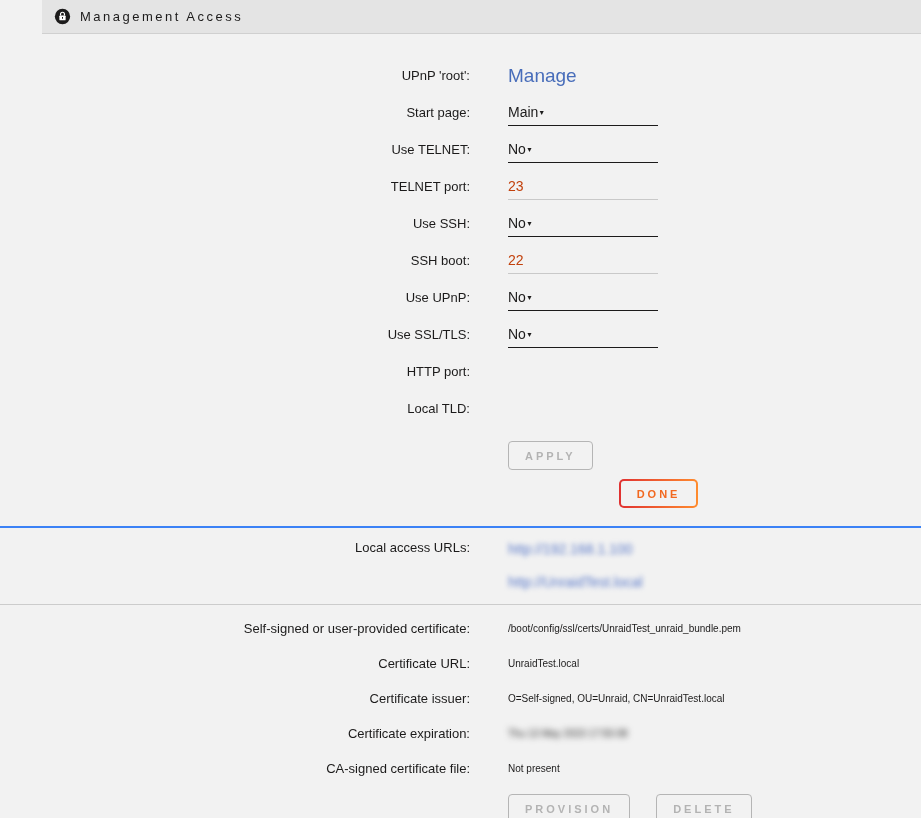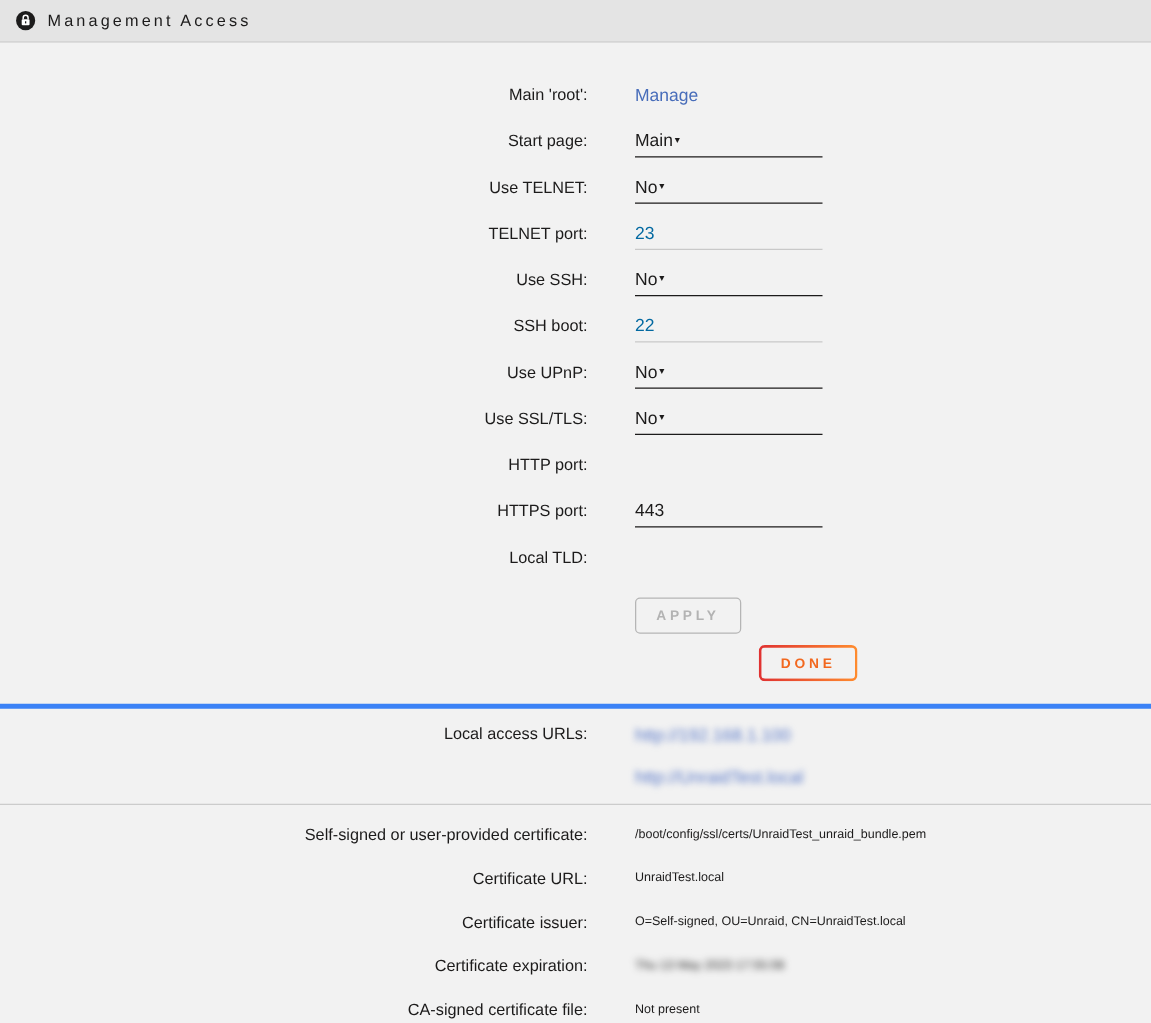--- a/index.html
+++ b/index.html
@@ -6,71 +6,71 @@
   html,body { width:921px; height:818px; overflow:hidden; }
   body {
     background:#f2f2f2;
     font-family:"Liberation Sans", sans-serif;
     color:#1c1b1b;
   }
 
   
   .titlebar {
     height:34px; background:#e4e4e4; border-bottom:1px solid #d0d0d0;
-    display:flex; align-items:center; padding:0 12px; gap:9px;
+    display:flex; align-items:center; padding:0 12px; gap:9px;margin-left:42px;
   }
   .titlebar .title {
     font-size:13px; letter-spacing:2.5px; color:#1c1b1b;
   }
   .lockicon { display:flex; align-items:center; }
 
   
   .grid { display:grid; grid-template-columns:470px 1fr; column-gap:38px; }
   .lbl  { text-align:right; font-size:13px; color:#1c1b1b; }
   .val  { font-size:14px; color:#1c1b1b; }
 
   
   .form-section { padding-top:23px; padding-bottom:18px; }
   .row { height:37px; align-items:center; }
   .ctl { width:150px; position:relative; }
 
-  a.link { color:#486dba; text-decoration:none; font-size:14px; cursor:pointer; }
+  a.link { color:#486dba; text-decoration:none; font-size:19px; cursor:pointer; }
 
   .select {
     display:flex; justify-content:flex-start; align-items:center;
     height:26px; border-bottom:1.5px solid #1c1b1b; cursor:pointer;
   }
   .select .sval { font-size:14px; }
   .select .arr  { font-size:7px; color:#1c1b1b; padding-right:2px; }
 
   input.tinput {
     width:150px; height:26px; background:transparent; border:none;
     border-bottom:1.5px solid #1c1b1b; font-family:"Liberation Sans",sans-serif;
     font-size:14px; color:#1c1b1b; outline:none; padding:0;
   }
-  input.tinput:disabled { color:#0369a1; border-bottom:1px solid #c9c9c9; }
+  input.tinput:disabled { color:#c2410c; border-bottom:1px solid #c9c9c9; }
 
   
   .btn-row { margin-top:14px; align-items:center; }
-  .btns { display:flex; gap:14px; }
+  .btns { display:flex; gap:26px; }
   .btn {
     font-family:"Liberation Sans",sans-serif; font-size:11px; font-weight:bold;
     letter-spacing:3px; border-radius:4px; padding:0 16px; height:29px;
     background:transparent; cursor:pointer;
   }
   .btn.gray { border:1px solid #b5b5b5; color:#b3b3b3; }
   .btn.accent {
     border:2px solid transparent; border-radius:5px; color:#f2681f;
     background:linear-gradient(#f2f2f2,#f2f2f2) padding-box,
                linear-gradient(90deg,#e03131,#ff8c2e) border-box;
     margin-top:38px;
   }
 
   
-  .section2 { border-top:4px solid #3b82f6; padding:4px 0 6px; }
+  .section2 { border-top:2px solid #3b82f6; padding:4px 0 6px; }
   .la-row { align-items:start; }
   .la-lbl { padding-top:8px; }
   .url-line { height:33px; display:flex; align-items:center; }
   .blur-link { color:#5b7ac9; font-size:14px; filter:blur(2.6px); text-decoration:none; cursor:pointer; }
 
   .section3 { border-top:1px solid #cccccc; padding-top:6px; padding-bottom:2px; }
   .crow { height:35px; align-items:center; }
   .cval { font-size:10px; }
   .blur-dark { filter:blur(3px); color:#2a2a2a; }
   .cbtn-row { margin-top:8px; align-items:center; }
@@ -86,21 +86,21 @@
       <path d="M7.7 8.8 V7.3 a2.3 2.3 0 0 1 4.6 0 V8.8" stroke="#ffffff" stroke-width="1.4" fill="none"></path>
       <rect x="9.4" y="10.6" width="1.2" height="2" fill="#1c1b1b"></rect>
     </svg>
   </span>
   <span class="title">Management Access</span>
 </div>
 
 <div class="form-section">
 
   <div class="grid row">
-    <div class="lbl">Main 'root':</div>
+    <div class="lbl">UPnP 'root':</div>
     <div class="val"><a class="link">Manage</a></div>
   </div>
 
   <div class="grid row">
     <div class="lbl">Start page:</div>
     <div class="ctl">
       <div class="select">
         <span class="sval">Main</span>
         <span class="arr">▼</span>
       </div>
@@ -158,26 +158,20 @@
         <span class="sval">No</span>
         <span class="arr">▼</span>
       </div>
     </div>
   </div>
 
   <div class="grid row">
     <div class="lbl">HTTP port:</div>
   </div>
 
-  <div class="grid row">
-    <div class="lbl">HTTPS port:</div>
-    <div class="ctl">
-      <input class="tinput" value="443" style="">
-    </div>
-  </div>
 
   <div class="grid row">
     <div class="lbl">Local TLD:</div>
   </div>
 
   <div class="grid btn-row">
     <div></div>
     <div class="btns">
       <button class="btn gray">APPLY</button>
       <button class="btn accent">DONE</button>

